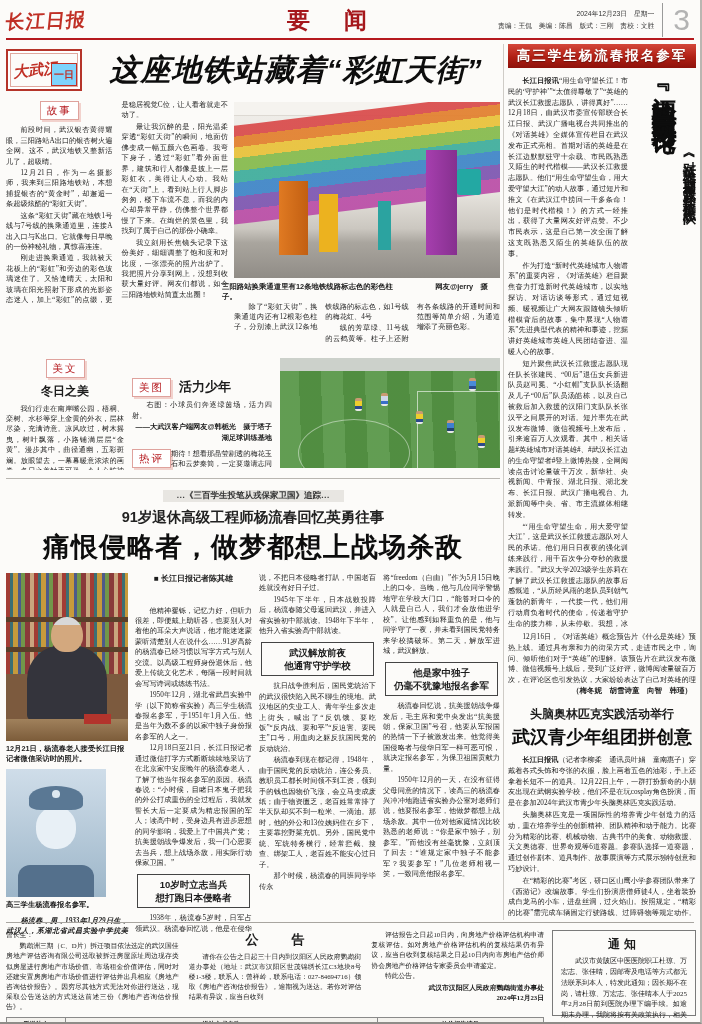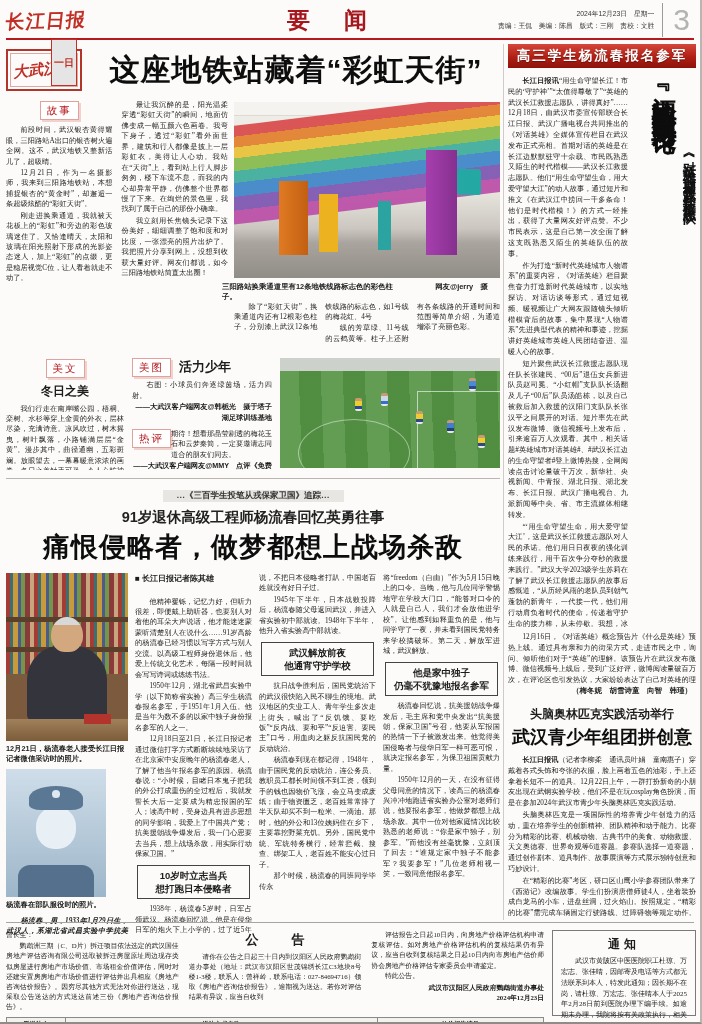--- a/index.html
+++ b/index.html
@@ -1,19 +1,19 @@
 <!DOCTYPE html>
 <html><head>
 <meta charset="utf-8">
 <style>
   html,body{margin:0;padding:0;background:#e9e7e4;}
   .page{position:relative;width:702px;height:1024px;background:#fcfbf9;overflow:hidden;
         font-family:"Liberation Serif","DejaVu Serif",serif;color:#1c1c1c;
         border-right:2px solid #b9b6b1;border-bottom:2px solid #8f8c88;box-sizing:border-box;}
-  .sans{font-family:"Liberation Sans","DejaVu Sans",sans-serif;}
+  .sans{font-family:"Liberation Sans","DejaVu Sans",sans-serif;font-style:italic;}
 
   
   header{position:absolute;left:6px;top:2px;width:688px;height:36px;
          display:flex;align-items:center;border-bottom:2px solid #b5191e;}
   .masthead{width:150px;font-size:19px;font-weight:900;color:#c03026;
             transform:skewX(-8deg) rotate(-2deg);letter-spacing:1px;}
   .section-title{flex:1;text-align:center;font-size:23px;font-weight:900;color:#a5171c;
                  letter-spacing:34px;text-indent:34px;}
   .header-right{display:flex;align-items:center;gap:8px;}
   .dates{text-align:right;font-size:6.8px;color:#333;line-height:1.7;
@@ -26,21 +26,21 @@
   .bottom-rule{position:absolute;left:6px;width:688px;top:922px;border-top:1px solid #a8a5a0;}
 
   
   .left-main{position:absolute;left:6px;top:44px;width:494px;}
   .metro-head{display:flex;align-items:center;gap:10px;height:52px;}
   .metro-logo{width:76px;height:42px;flex:none;border:2px solid #b5342a;position:relative;
               box-shadow:inset 0 0 0 2px #fff,inset 0 0 0 3px #e0a89e;
               display:flex;align-items:center;justify-content:flex-start;padding-left:5px;box-sizing:border-box;}
   .logo-main{font-weight:900;font-style:italic;color:#c03026;font-size:15px;transform:rotate(-6deg);line-height:1;}
   .logo-sub{position:absolute;right:3px;bottom:3px;font-size:10px;font-weight:bold;color:#c03026;
-            border:1px solid #c03026;padding:16px 2px;background:#e5e5e5;line-height:1.3;text-align:center;}
+            border:1px solid #c03026;padding:4px 2px;background:#7dd3fc;line-height:1.3;text-align:center;}
   .metro-headline{flex:1;margin:0;text-align:center;font-size:30px;font-weight:900;color:#0d0d0d;letter-spacing:1px;}
 
   .metro-body{position:relative;height:252px;margin-top:4px;}
   .story-cols{position:absolute;left:0;top:0;width:222px;height:252px;overflow:hidden;
               columns:2;column-gap:9px;font-size:7.2px;line-height:1.45;text-align:justify;}
   .label-row{text-align:center;margin:1px 0 5px;}
   .red-label{display:inline-block;color:#b5191e;font-weight:normal;font-size:10.5px;letter-spacing:2px;
              padding:1px 6px;border:1px solid #dfa29d;background:#fff;box-shadow:2px 2px 0 #f2d2cd;}
   .bp{margin:0 0 1px;text-indent:2em;}
   .attr{font-weight:bold;text-indent:0;text-align:right;font-family:"Liberation Sans","DejaVu Sans",sans-serif;}
@@ -59,21 +59,21 @@
   .photo-cap-row{position:absolute;left:216px;top:182px;width:266px;display:flex;justify-content:space-between;
                  font-size:7.4px;font-weight:bold;font-family:"Liberation Sans","DejaVu Sans",sans-serif;}
   .photo-cap-row .cap{max-width:185px;}
   .cont-cols{position:absolute;left:228px;top:202px;width:266px;height:50px;overflow:hidden;
              columns:3;column-gap:8px;font-size:7.2px;line-height:1.42;text-align:justify;}
 
   .metro-bottom{display:flex;gap:8px;margin-top:6px;height:112px;}
   .essay-col{width:118px;flex:none;overflow:hidden;font-size:7.2px;line-height:1.45;text-align:justify;}
   .essay-title{text-align:center;font-size:12px;font-weight:bold;margin:3px 0 3px;}
   .gallery-col{width:140px;flex:none;overflow:hidden;font-size:7.2px;line-height:1.45;text-align:justify;}
-  .gal-head{display:flex;align-items:center;gap:8px;margin-bottom:3px;}
+  .gal-head{display:flex;align-items:center;gap:8px;margin-bottom:3px;margin-top:20px;}
   .gal-title{font-size:13px;font-weight:900;font-family:"Liberation Sans","DejaVu Sans",sans-serif;}
   .hot-row{display:flex;gap:0;margin-top:6px;}
 
   .football{position:relative;flex:1;height:110px;overflow:hidden;background:linear-gradient(180deg,#ccd1cb 0 12%,#559544 12% 100%);}
   .mow{position:absolute;left:0;right:0;top:12%;bottom:0;
        background:repeating-linear-gradient(88deg,rgba(255,255,255,.08) 0 22px,rgba(0,0,0,.05) 22px 44px);}
   .fline1{position:absolute;right:-18px;top:30%;width:45%;height:80%;border:1px solid rgba(255,255,255,.6);}
   .fline2{position:absolute;left:8%;top:55%;width:50%;height:60%;border:1px solid rgba(255,255,255,.45);border-radius:50%;}
   .player{position:absolute;width:7px;height:13px;border-radius:2px;
           background:linear-gradient(180deg,#c99b72 0 20%,var(--s) 20% 60%,var(--p) 60% 82%,#e8e8e8 82% 100%);}
@@ -101,21 +101,21 @@
   .photo-cap{font-size:7.3px;font-weight:bold;line-height:1.4;margin:3px 0 5px;
              font-family:"Liberation Sans","DejaVu Sans",sans-serif;}
   .soldier{position:relative;width:100px;height:128px;overflow:hidden;margin:0 auto;
            background:linear-gradient(180deg,#cfdde9,#9db6c9);}
   .s-cap{position:absolute;top:13%;left:23%;width:54%;height:19%;background:#5a7894;border-radius:50% 50% 22% 22%;}
   .s-badge{position:absolute;top:16%;left:46%;width:8%;height:6%;background:#dde8f0;border-radius:50%;}
   .s-head{position:absolute;top:29%;left:30%;width:40%;height:33%;background:#e8f0f6;border-radius:46%;}
   .s-body{position:absolute;bottom:0;left:12%;width:76%;height:25%;background:#54708c;border-radius:12px 12px 0 0;}
   .bio-note{font-size:7.2px;font-style:italic;font-weight:bold;line-height:1.5;text-indent:2em;text-align:justify;color:#222;}
   .ycol{flex:1;overflow:hidden;font-size:7.2px;line-height:1.45;text-align:justify;}
-  .byline{font-weight:bold;font-size:8px;text-align:left;margin-bottom:12px;
+  .byline{font-weight:bold;font-size:8px;text-align:center;margin-bottom:21px;
           font-family:"Liberation Sans","DejaVu Sans",sans-serif;}
   .subhead-box{border:1px solid #444;text-align:center;font-weight:bold;font-size:9.5px;line-height:1.4;
                padding:3px 2px;margin:5px 2px;font-family:"Liberation Sans","DejaVu Sans",sans-serif;}
 
   
   .sidebar{position:absolute;left:508px;top:44px;width:188px;height:876px;overflow:hidden;}
   .series-banner{height:24px;line-height:24px;text-align:center;color:#fff;font-weight:900;font-size:13.5px;
                  letter-spacing:2px;font-family:"Liberation Sans","DejaVu Sans",sans-serif;
                  background:linear-gradient(180deg,#d4473a 0%,#b01f14 55%,#8e120b 100%);
                  text-shadow:0 1px 1px rgba(0,0,0,.35);}
@@ -187,20 +187,21 @@
       <h1 class="metro-headline sans">这座地铁站藏着“彩虹天街”</h1>
     </div>
 
     <div class="metro-body">
       <div class="story-cols">
         <div class="label-row">
           <span class="red-label">故事</span>
         </div>
         <p class="bp">前段时间，武汉银杏黄得耀眼，三阳路站A出口的银杏树火遍全网。这不，武汉地铁又整新活儿了，超吸睛。</p>
         <p class="bp">12月21日，作为一名摄影师，我来到三阳路地铁站，本想捕捉银杏的“黄金时”，却邂逅一条超级炫酷的“彩虹天街”。</p>
+        <p class="bp">这条“彩虹天街”藏在地铁1号线与7号线的换乘通道里，连接A出入口与K出口。它就像每日早晚的一份神秘礼物，真惊喜连连。</p>
         <p class="bp">刚走进换乘通道，我就被天花板上的“彩虹”和旁边的彩色玻璃迷住了。又恰逢晴天，太阳和玻璃在阳光照射下形成的光影姿态迷人，加上“彩虹”的点缀，更是稳居视觉C位，让人看着就走不动了。</p>
         <p class="bp">最让我沉醉的是，阳光温柔穿透“彩虹天街”的瞬间，地面仿佛变成一幅五颜六色画卷。我弯下身子，透过“彩虹”看外面世界，建筑和行人都像是披上一层彩虹衣，美得让人心动。我站在“天街”上，看到站上行人脚步匆匆，楼下车流不息，而我的内心却异常平静，仿佛整个世界都慢了下来。在绚烂的景色里，我找到了属于自己的那份小确幸。</p>
         <p class="bp">我立刻用长焦镜头记录下这份美好，细细调整了饱和度和对比度，一张漂亮的照片出炉了。我把照片分享到网上，没想到收获大量好评。网友们都说，如今三阳路地铁站简直太出圈！</p>
       </div>
 
       <figure class="subway" style="margin:0">
         <div class="ceil"></div>
         <div class="rainbow"></div>
         <div class="pillar-orange"></div>
         <div class="pillar-yellow"></div>
@@ -278,21 +279,21 @@
             <div class="desk"></div>
             <div class="red-book"></div>
           </figure>
           <div class="photo-cap">12月21日，杨流春老人接受长江日报记者微信采访时的照片。</div>
           <figure class="soldier" style="margin:0">
             <div class="s-head"></div>
             <div class="s-cap"></div>
             <div class="s-badge"></div>
             <div class="s-body"></div>
           </figure>
-          <div class="photo-cap">杨流春在部队服役时的照片。</div>
+          <div class="photo-cap">高三学生杨流春报名参军。</div>
           <div class="bio-note">杨流春，男，1933年1月29日生，武汉人，系湖北省武昌实验中学抗美援朝参军的309位学子之一。</div>
         </div>
 
         <div class="ycol">
           <div class="byline">■ 长江日报记者陈其雄</div>
           <p class="bp">他精神矍铄，记忆力好，但听力很差，即便戴上助听器，也要别人对着他的耳朵大声说话，他才能迷迷蒙蒙听清楚别人在说什么……91岁高龄的杨流春已经习惯以写字方式与别人交流。以高级工程师身份退休后，他爱上传统文化艺术，每隔一段时间就会写写诗词或练练书法。</p>
           <p class="bp">1950年12月，湖北省武昌实验中学（以下简称省实验）高三学生杨流春报名参军，于1951年1月入伍。他是当年为数不多的以家中独子身份报名参军的人之一。</p>
           <p class="bp">12月18日至21日，长江日报记者通过微信打字方式断断续续地采访了在北京家中安度晚年的杨流春老人，了解了他当年报名参军的原因。杨流春说：“小时候，目睹日本鬼子把我的外公打成重伤的全过程后，我就发誓长大后一定要成为精忠报国的军人；读高中时，受身边具有进步思想的同学影响，我爱上了中国共产党；抗美援朝战争爆发后，我一门心思要去当兵，想上战场杀敌，用实际行动保家卫国。”</p>
           <div class="subhead-box">
             <div>10岁时立志当兵</div>

